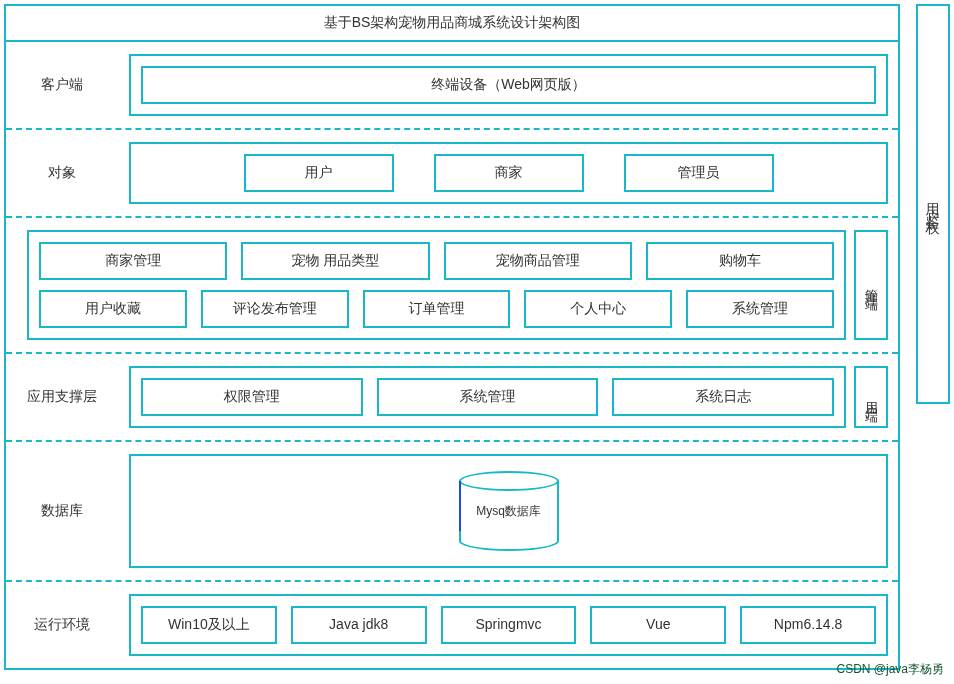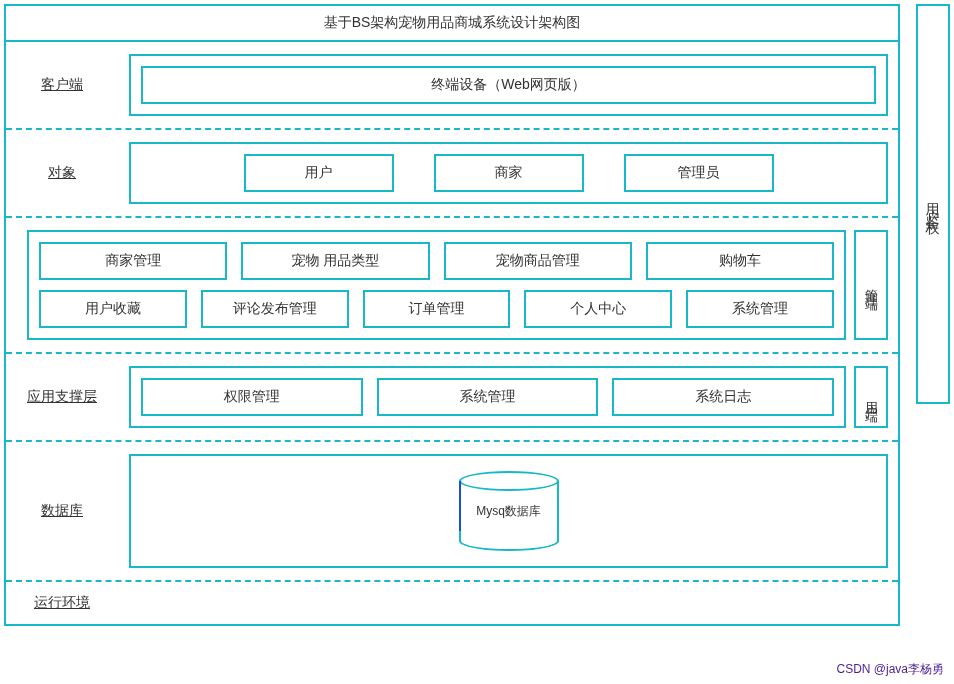--- a/index.html
+++ b/index.html
@@ -32,21 +32,20 @@
     padding: 12px 10px;
     gap: 10px;
   }
   .section:last-child { border-bottom: none; }
   .section-label {
     width: 92px;
     display: flex;
     align-items: center;
     justify-content: center;
     flex-shrink: 0;
-    text-decoration: underline;
   }
   .section-body {
     flex: 1;
     border: 2px solid #19b8c8;
     padding: 10px;
     display: flex;
     flex-direction: column;
     gap: 10px;
     justify-content: center;
     margin-left: 11px;
@@ -143,21 +142,21 @@
     left: 0; right: 0; bottom: 0;
     height: 20px;
     border: 2px solid #19b8c8;
     border-top: none;
     border-radius: 0 0 50px 50px / 0 0 10px 10px;
   }
   .watermark {
     position: fixed;
     right: 10px;
     bottom: 6px;
-    color: #4c1d95;
+    color: #14532d;
     font-size: 12px;
   }
   .mini-col {
     display: flex;
     flex-direction: column;
     gap: 8px;
   }
 </style>
 </head>
 <body>
@@ -236,20 +235,29 @@
                 <span>Mysq数据库</span>
               </div>
             <div class="bottom-line"></div>
           </div>
         </div>
       </div>
     </div>
 
     <div class="section" style="border-bottom:none">
       <div class="section-label">运行环境</div>
+      <div class="section-body">
+        <div class="row">
+          <div class="box">Win10及以上</div>
+          <div class="box">Java jdk8</div>
+          <div class="box">Springmvc</div>
+          <div class="box">Vue</div>
+          <div class="box">Npm6.14.8</div>
+        </div>
+      </div>
     </div>
 
   </div>
 
   <div class="right-col">
     <div class="tall-box auth-box">用户鉴权</div>
   </div>
 </div>
 
 <div class="watermark">CSDN @java李杨勇</div>

